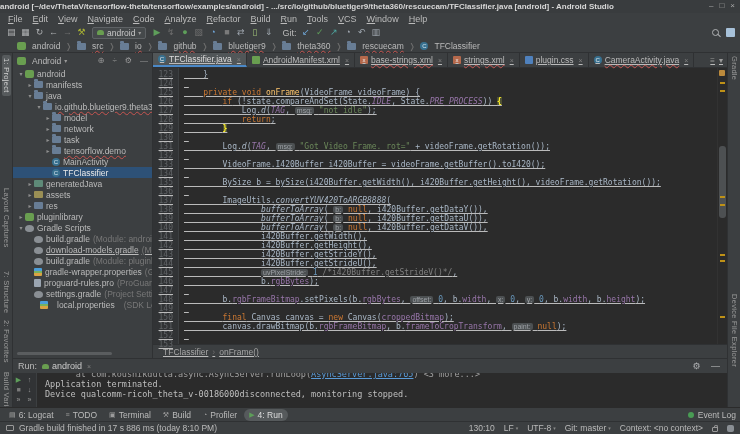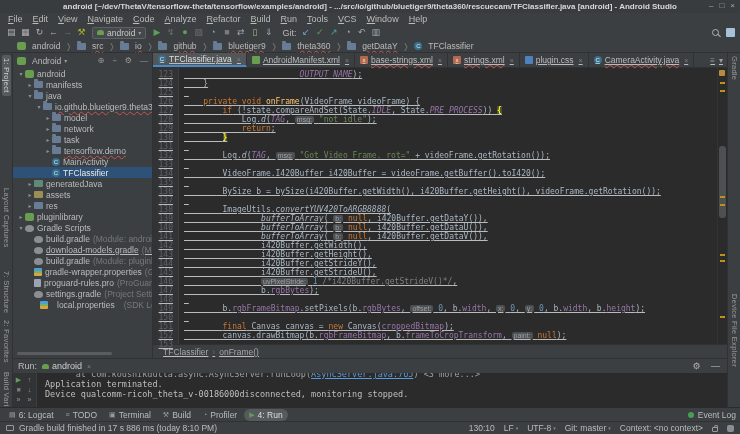--- a/index.html
+++ b/index.html
@@ -1,21 +1,21 @@
 <!DOCTYPE html>
 <html><head>
 <meta charset="utf-8">
 <style>
   * { box-sizing: border-box; margin:0; padding:0; }
   html,body { width:740px; height:434px; overflow:hidden; }
   body { font-family:"Liberation Sans",sans-serif; font-size:9px; color:#BBBBBB; background:#2B2B2B; }
   .app { width:740px; height:434px; display:flex; flex-direction:column; overflow:hidden; }
 
   
-  .titlebar { height:13px; background:#393C3E; display:flex; align-items:center; justify-content:center; position:relative; flex:none; }
+  .titlebar { height:13px; background:#393C3E; display:flex; align-items:center; justify-content:flex-start; position:relative; flex:none; }
   .title-text { color:#D8D8D8; font-weight:bold; font-size:8px; white-space:nowrap; }
   .win-controls { position:absolute; right:5px; top:1px; display:flex; gap:6px; color:#A9A9A9; font-size:8px; }
 
   
   .menubar { height:12px; background:#3C3F41; display:flex; align-items:center; padding-left:3px; flex:none; }
   .menu-item { padding:0 5px; color:#BBBBBB; }
   .menu-item::first-letter { text-decoration:underline; }
 
   
   .toolbar { height:15px; background:#3C3F41; display:flex; align-items:center; padding:0 5px; gap:1px; flex:none; }
@@ -234,21 +234,21 @@
         <span class="err-u">bluetiger9</span>
       </span>
       <span class="crumb-sep">❭</span>
       <span class="crumb">
         <span class="t-icon ti-folder"></span>
         <span class="err-u">theta360</span>
       </span>
       <span class="crumb-sep">❭</span>
       <span class="crumb">
         <span class="t-icon ti-folder"></span>
-        <span class="err-u">getDataY</span>
+        <span class="err-u">rescuecam</span>
       </span>
       <span class="crumb-sep">❭</span>
       <span class="crumb">
         <span class="t-icon ti-class">C</span>
         <span>TFClassifier</span>
       </span>
     </div>
 
   <div class="body">
     <div class="vstrip left" id="leftstrip">
@@ -462,21 +462,20 @@
                 <div>146</div>
                 <div>147</div>
                 <div>148</div>
                 <div>149</div>
                 <div>150</div>
                 <div>151</div>
                 <div>152</div>
                 <div>153</div>
               </div>
             <div class="code" id="code">
-                <div class="line"><span>                        </span><span class="c-f">OUTPUT_NAME</span><span>);</span></div>
                 <div class="line"><span>    }</span></div>
                 <div class="line">&nbsp;</div>
                 <div class="line"><span>    </span><span class="c-k">private</span><span> </span><span class="c-k">void</span><span> </span><span class="c-m">onFrame</span><span>(VideoFrame videoFrame) {</span></div>
                 <div class="line"><span>        </span><span class="c-k">if</span><span> (!state.compareAndSet(State.</span><span class="c-f">IDLE</span><span>, State.</span><span class="c-f">PRE_PROCESS</span><span>)) </span><span class="c-hl">{</span></div>
                 <div class="line"><span>            Log.</span><span class="c-i">d</span><span>(</span><span class="c-f">TAG</span><span>, </span><span class="c-h">msg:</span><span> </span><span class="c-s">"not idle"</span><span>);</span></div>
                 <div class="line"><span>            </span><span class="c-k">return</span><span>;</span></div>
                 <div class="line"><span>        </span><span class="c-hl">}</span></div>
                 <div class="line">&nbsp;</div>
                 <div class="line"><span>        Log.</span><span class="c-i">d</span><span>(</span><span class="c-f">TAG</span><span>, </span><span class="c-h">msg:</span><span> </span><span class="c-s">"Got Video Frame. rot="</span><span> + videoFrame.getRotation());</span></div>
                 <div class="line">&nbsp;</div>

